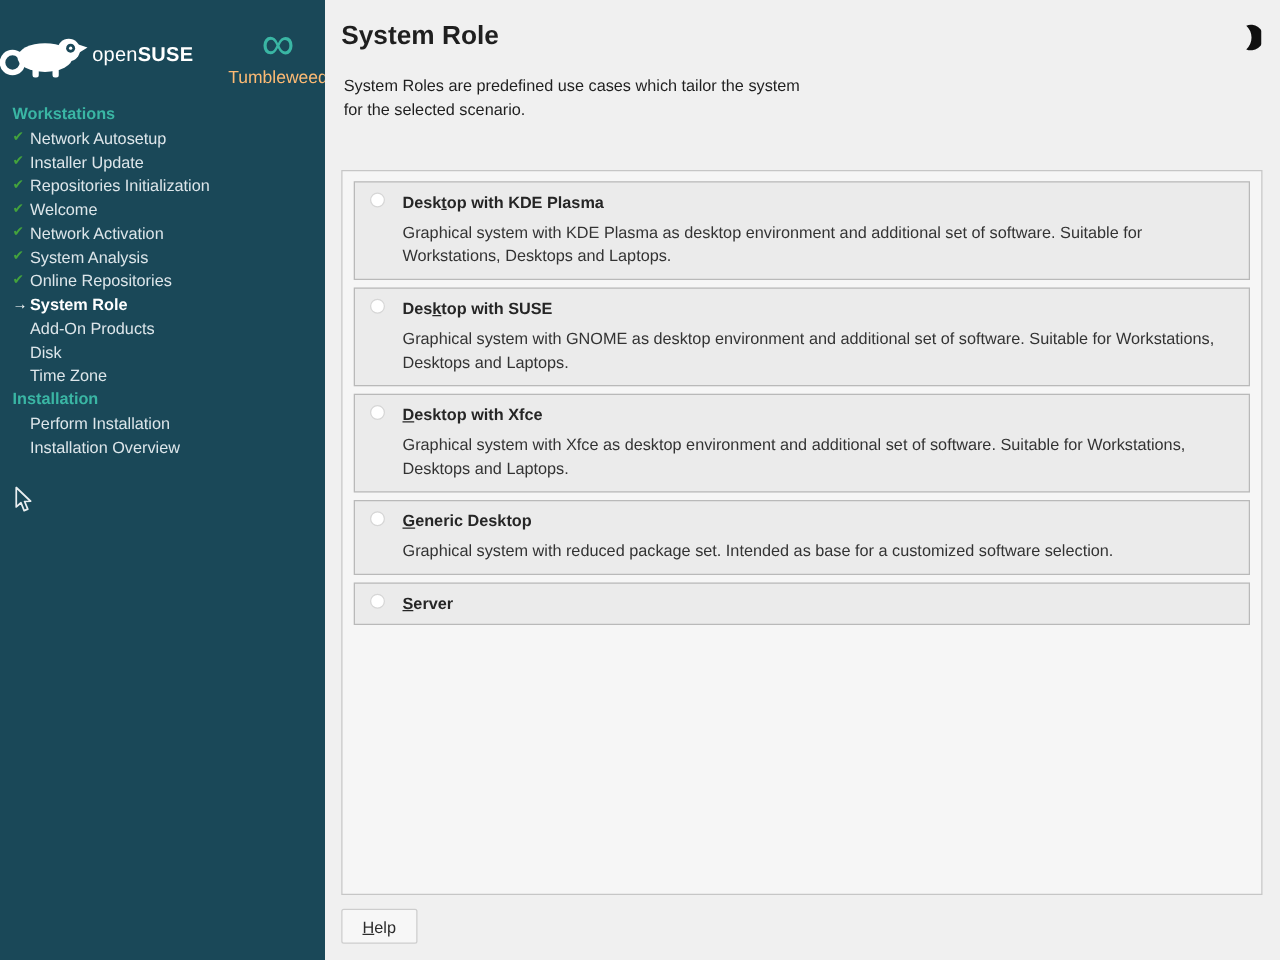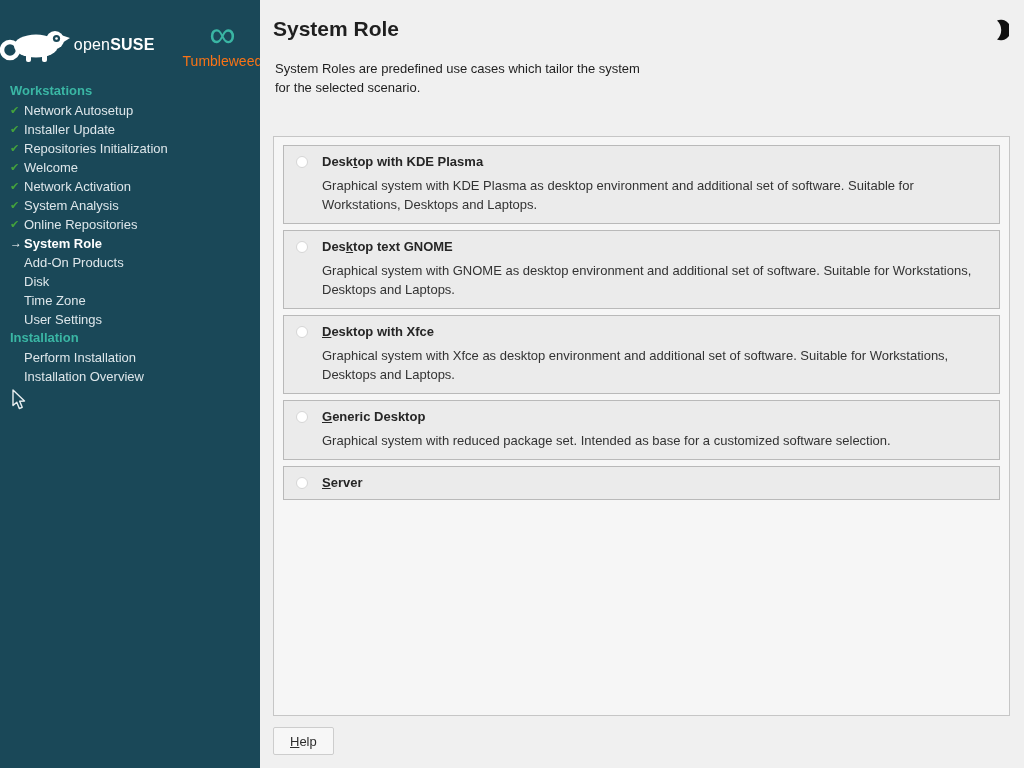--- a/index.html
+++ b/index.html
@@ -22,21 +22,21 @@
     display: flex; align-items: center; justify-content: center;
     gap: 14px; padding-top: 13px; height: 76px;
   }
   .logo-left { display: flex; flex-direction: row; align-items: center; }
   .logo-wordmark { color: #fff; font-size: 16px; letter-spacing: .2px; margin-top: 1px; }
   .logo-wordmark .lw-open { font-weight: 400; }
   .logo-wordmark .lw-suse { font-weight: 700; }
   .logo-divider { width: 1px; height: 48px; background: #8aa4ad; opacity: .75; }
   .logo-right { display: flex; flex-direction: column; align-items: center; color: #3ab6a4; }
   .infinity { font-size: 37px; line-height: 30px; font-weight: 400; }
-  .distro-name { font-size: 14px; margin-top: 3px; color: #f97316; }
+  .distro-name { font-size: 14px; margin-top: 3px; color: #fdba74; }
 
   .nav { position: absolute; left: 0; top: 82px; width: 260px; font-size: 13px; }
   .nav-heading {
     color: #3ab6a4; font-weight: 700;
     padding: 0 0 3px 10px; height: 19px; line-height: 17px;
   }
   .nav-item { display: flex; align-items: center; height: 19px; padding-left: 10px; }
   .nav-icon {
     width: 14px; display: inline-block; flex: 0 0 14px;
     font-size: 11px; line-height: 19px;
@@ -67,21 +67,21 @@
     position: absolute; left: 13px; top: 136px;
     width: 737px; height: 580px;
     background: #f6f6f6; border: 1px solid #c6c6c6;
     padding: 8px 9px;
   }
   .role-box {
     background: #ebebeb; border: 1px solid #b9b9b9;
     padding: 8px 14px 9px 12px; margin-bottom: 6px;
     cursor: default;
   }
-  .role-head { display: flex; align-items: center; }
+  .role-head { display: flex; align-items: flex-start; }
   .radio {
     width: 12px; height: 12px; border-radius: 50%;
     background: #ffffff; border: 1px solid #d6d6d6;
     flex: 0 0 12px;
   }
   .role-title { font-size: 13px; font-weight: 700; color: #262626; margin-left: 14px; }
   .mn { text-decoration: underline; }
   .role-desc {
     font-size: 13px; line-height: 19px; color: #333;
     margin: 7px 0 0 26px; max-width: 668px;
@@ -175,24 +175,20 @@
       <span class="nav-label">Add-On Products</span>
     </div>
     <div class="nav-item pending">
       <span class="nav-icon"></span>
       <span class="nav-label">Disk</span>
     </div>
     <div class="nav-item pending">
       <span class="nav-icon"></span>
       <span class="nav-label">Time Zone</span>
     </div>
-    <div class="nav-item pending">
-      <span class="nav-icon"></span>
-      <span class="nav-label">User Settings</span>
-    </div>
 
     <div class="nav-heading">Installation</div>
 
     <div class="nav-item pending">
       <span class="nav-icon"></span>
       <span class="nav-label">Perform Installation</span>
     </div>
     <div class="nav-item pending">
       <span class="nav-icon"></span>
       <span class="nav-label">Installation Overview</span>
@@ -219,21 +215,21 @@
       <div class="role-head">
         <span class="radio"></span>
         <span class="role-title"><span>Desk</span><span class="mn">t</span><span>op with KDE Plasma</span></span>
       </div>
       <div class="role-desc">Graphical system with KDE Plasma as desktop environment and additional set of software. Suitable for Workstations, Desktops and Laptops.</div>
     </div>
 
     <div class="role-box">
       <div class="role-head">
         <span class="radio"></span>
-        <span class="role-title"><span>Des</span><span class="mn">k</span><span>top text GNOME</span></span>
+        <span class="role-title"><span>Des</span><span class="mn">k</span><span>top with SUSE</span></span>
       </div>
       <div class="role-desc">Graphical system with GNOME as desktop environment and additional set of software. Suitable for Workstations, Desktops and Laptops.</div>
     </div>
 
     <div class="role-box">
       <div class="role-head">
         <span class="radio"></span>
         <span class="role-title"><span></span><span class="mn">D</span><span>esktop with Xfce</span></span>
       </div>
       <div class="role-desc">Graphical system with Xfce as desktop environment and additional set of software. Suitable for Workstations, Desktops and Laptops.</div>

